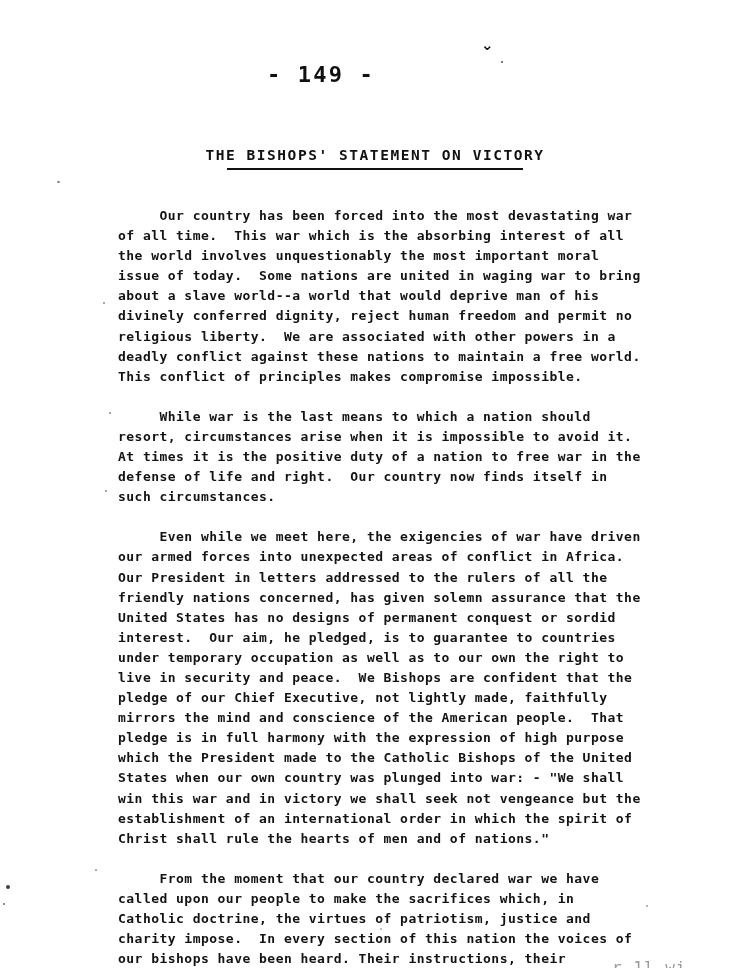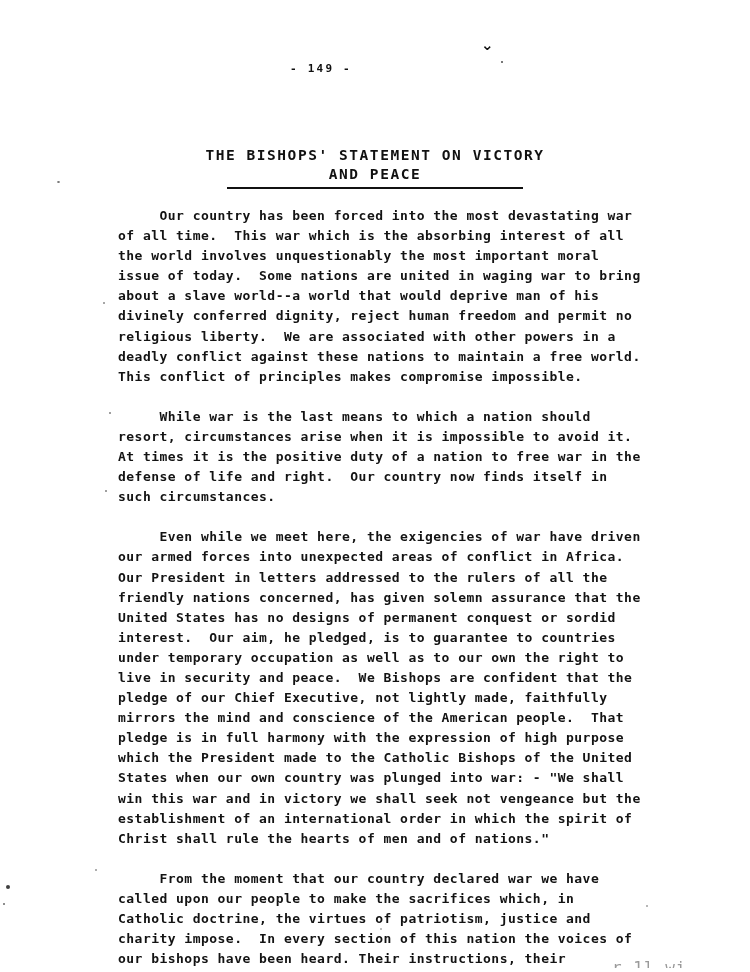--- a/index.html
+++ b/index.html
@@ -36,21 +36,21 @@
   }
 
   
   .page-number {
     position: absolute;
     top: 62px;
     left: 0;
     width: 642px;
     text-align: center;
     font-family: "DejaVu Sans Mono", monospace;
-    font-size: 11px;
+    font-size: 22px;
     font-weight: bold;
     letter-spacing: 2.2px;
     color: #101010;
   }
 
   
   .title-block {
     position: absolute;
     top: 146px;
     left: 0;
@@ -123,21 +123,20 @@
   <div class="speck" style="left:58px; top:181px; width:2px; height:2px; opacity:.5;"></div>
   <div class="speck" style="left:190px; top:941px; width:2px; height:2px; opacity:.5;"></div>
   <div class="speck" style="left:646px; top:905px; width:2px; height:2px; opacity:.45;"></div>
   <div class="speck" style="left:95px; top:869px; width:2px; height:2px; opacity:.5;"></div>
   <div class="speck" style="left:380px; top:928px; width:2px; height:2px; opacity:.4;"></div>
 
   <div class="page-number">- 149 -</div>
 
   <div class="title-block">
     <div class="title-line">THE BISHOPS' STATEMENT ON VICTORY</div>
-    <div class="title-line">AND PEACE</div>
     <div class="title-rule"></div>
   </div>
 
   <div class="body-text">
     <p class="para">     Our country has been forced into the most devastating war of all time.  This war which is the absorbing interest of all the world involves unquestionably the most important moral issue of today.  Some nations are united in waging war to bring about a slave world--a world that would deprive man of his divinely conferred dignity, reject human freedom and permit no religious liberty.  We are associated with other powers in a deadly conflict against these nations to maintain a free world.  This conflict of principles makes compromise impossible.</p>
     <p class="para">     While war is the last means to which a nation should resort, circumstances arise when it is impossible to avoid it.  At times it is the positive duty of a nation to free war in the defense of life and right.  Our country now finds itself in such circumstances.</p>
     <p class="para">     Even while we meet here, the exigencies of war have driven our armed forces into unexpected areas of conflict in Africa.  Our President in letters addressed to the rulers of all the friendly nations concerned, has given solemn assurance that the United States has no designs of permanent conquest or sordid interest.  Our aim, he pledged, is to guarantee to countries under temporary occupation as well as to our own the right to live in security and peace.  We Bishops are confident that the pledge of our Chief Executive, not lightly made, faithfully mirrors the mind and conscience of the American people.  That pledge is in full harmony with the expression of high purpose which the President made to the Catholic Bishops of the United States when our own country was plunged into war: - "We shall win this war and in victory we shall seek not vengeance but the establishment of an international order in which the spirit of Christ shall rule the hearts of men and of nations."</p>
     <p class="para">     From the moment that our country declared war we have called upon our people to make the sacrifices which, in Catholic doctrine, the virtues of patriotism, justice and charity impose.  In every section of this nation the voices of our bishops have been heard. Their instructions, their pastorals, their counsels, their appeals for prayers are an encouragement and an inspiration</p>
   </div>
 

